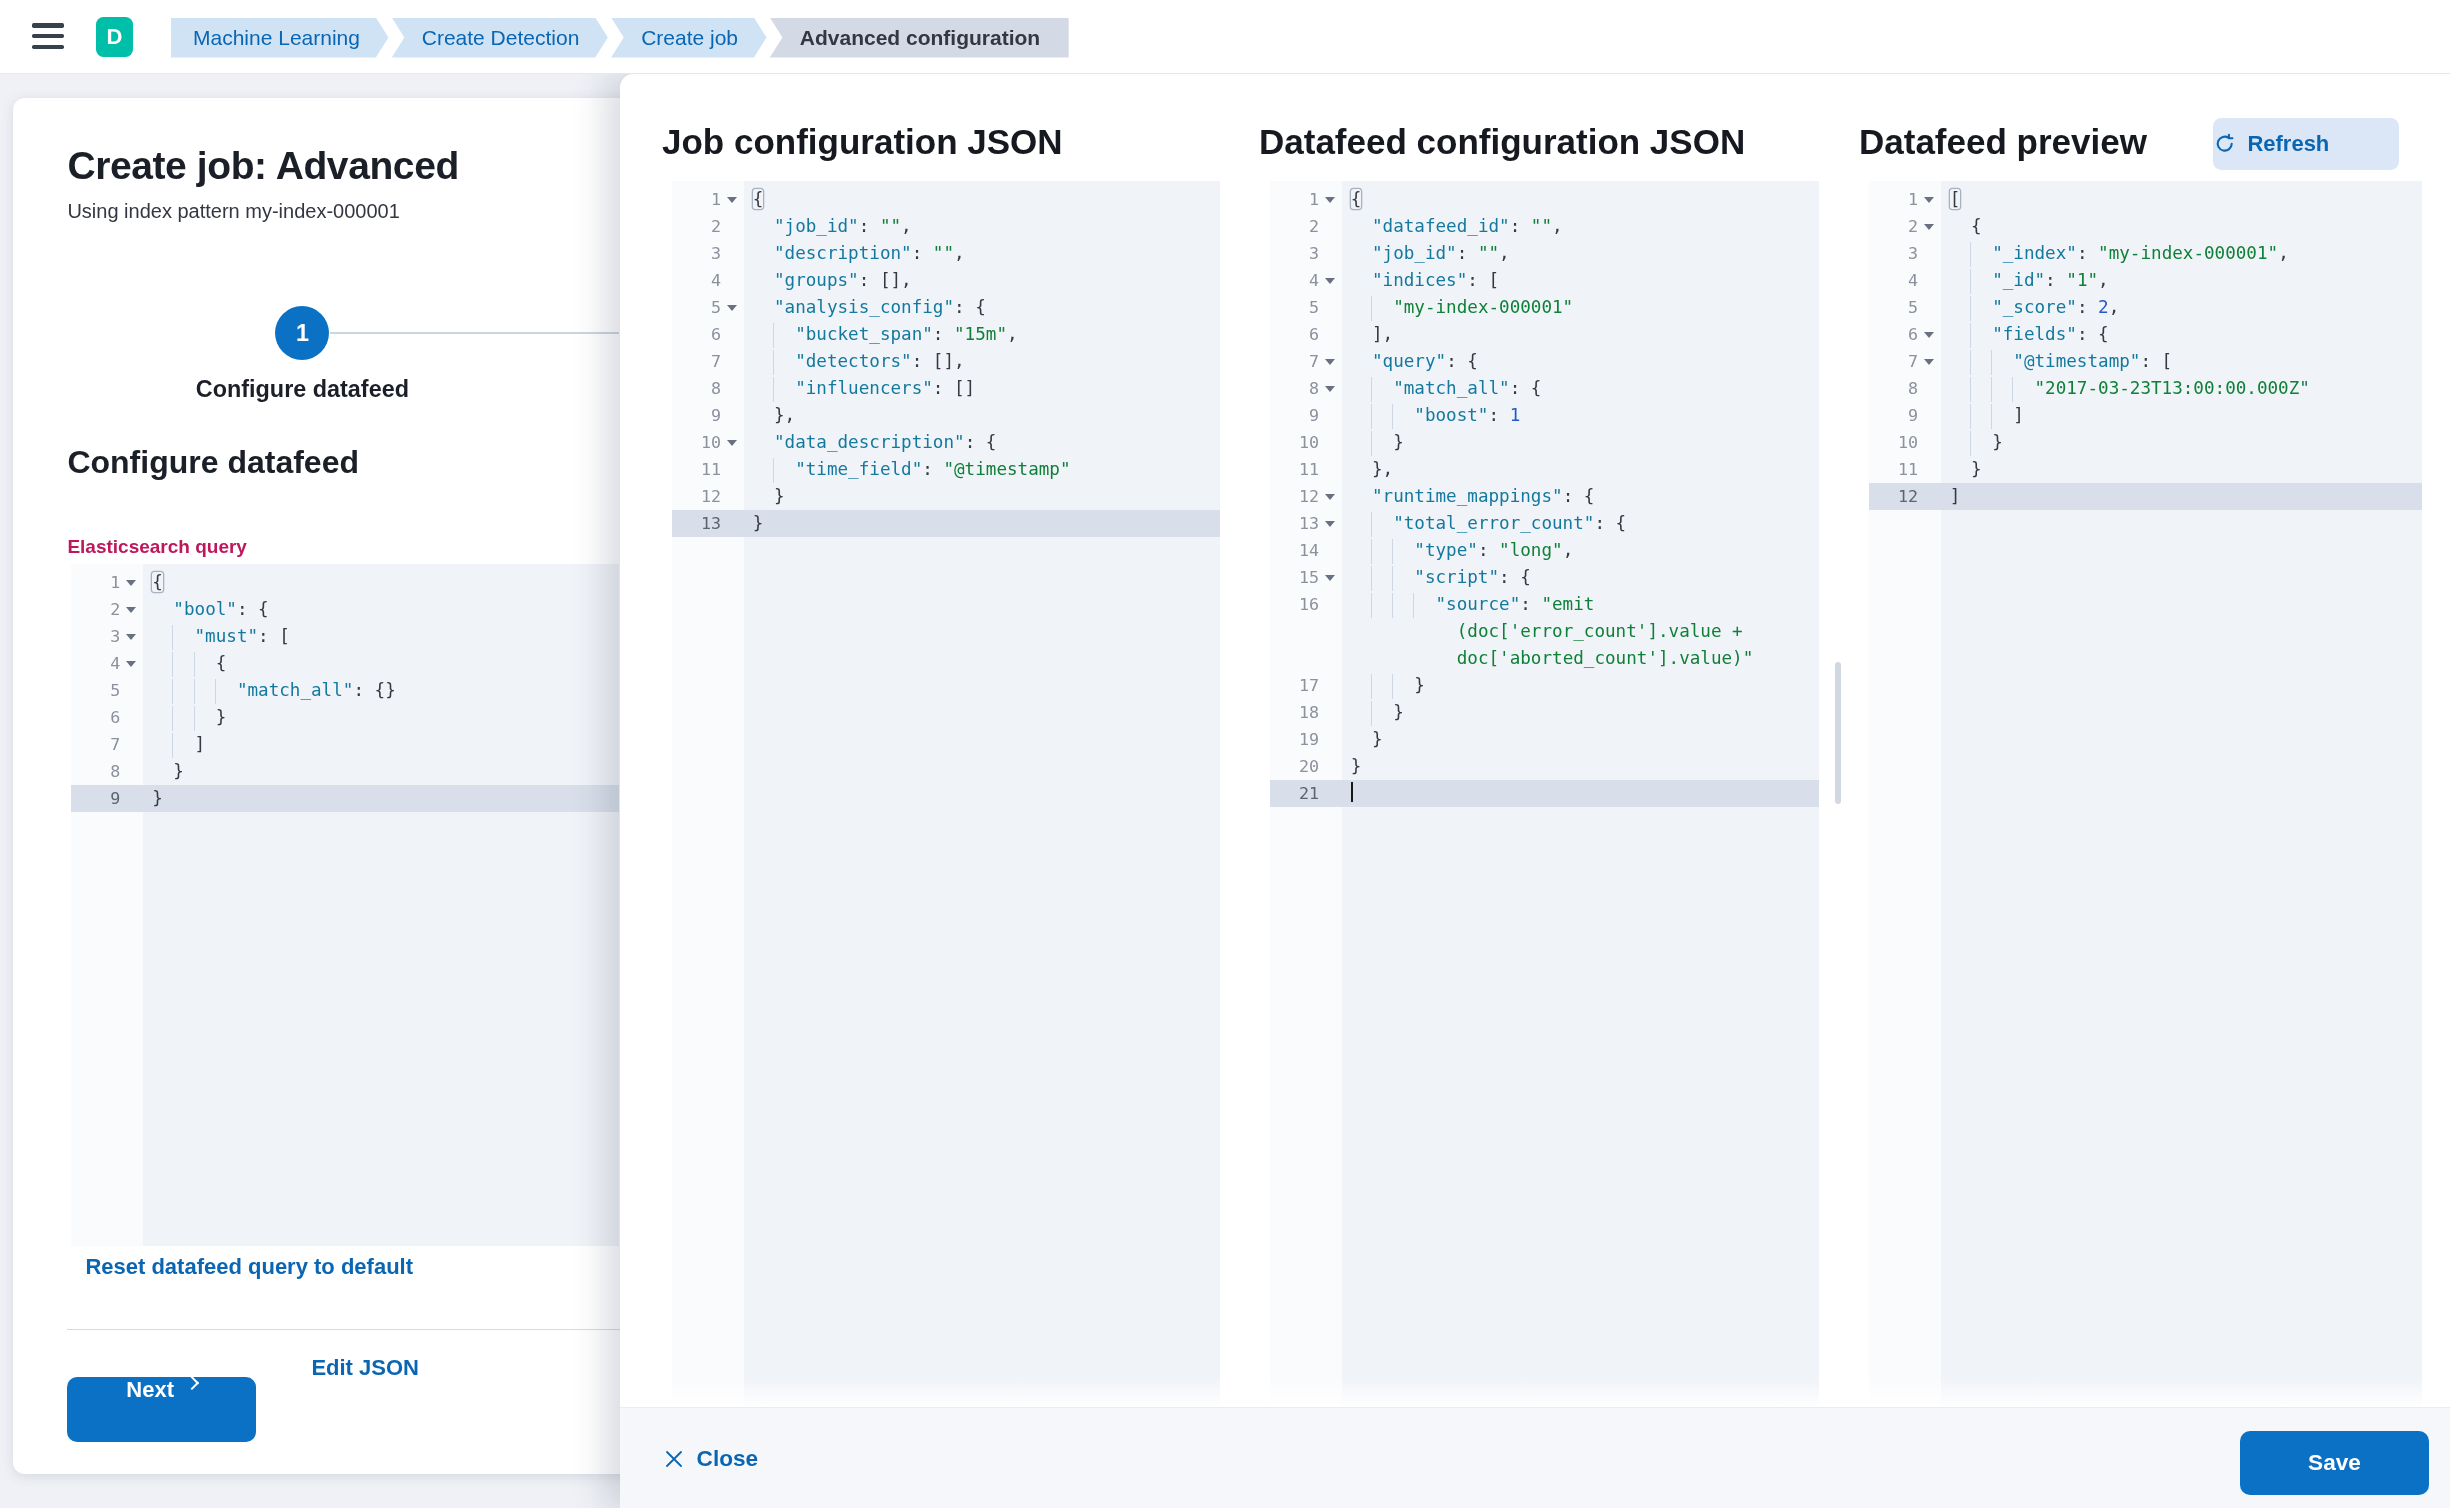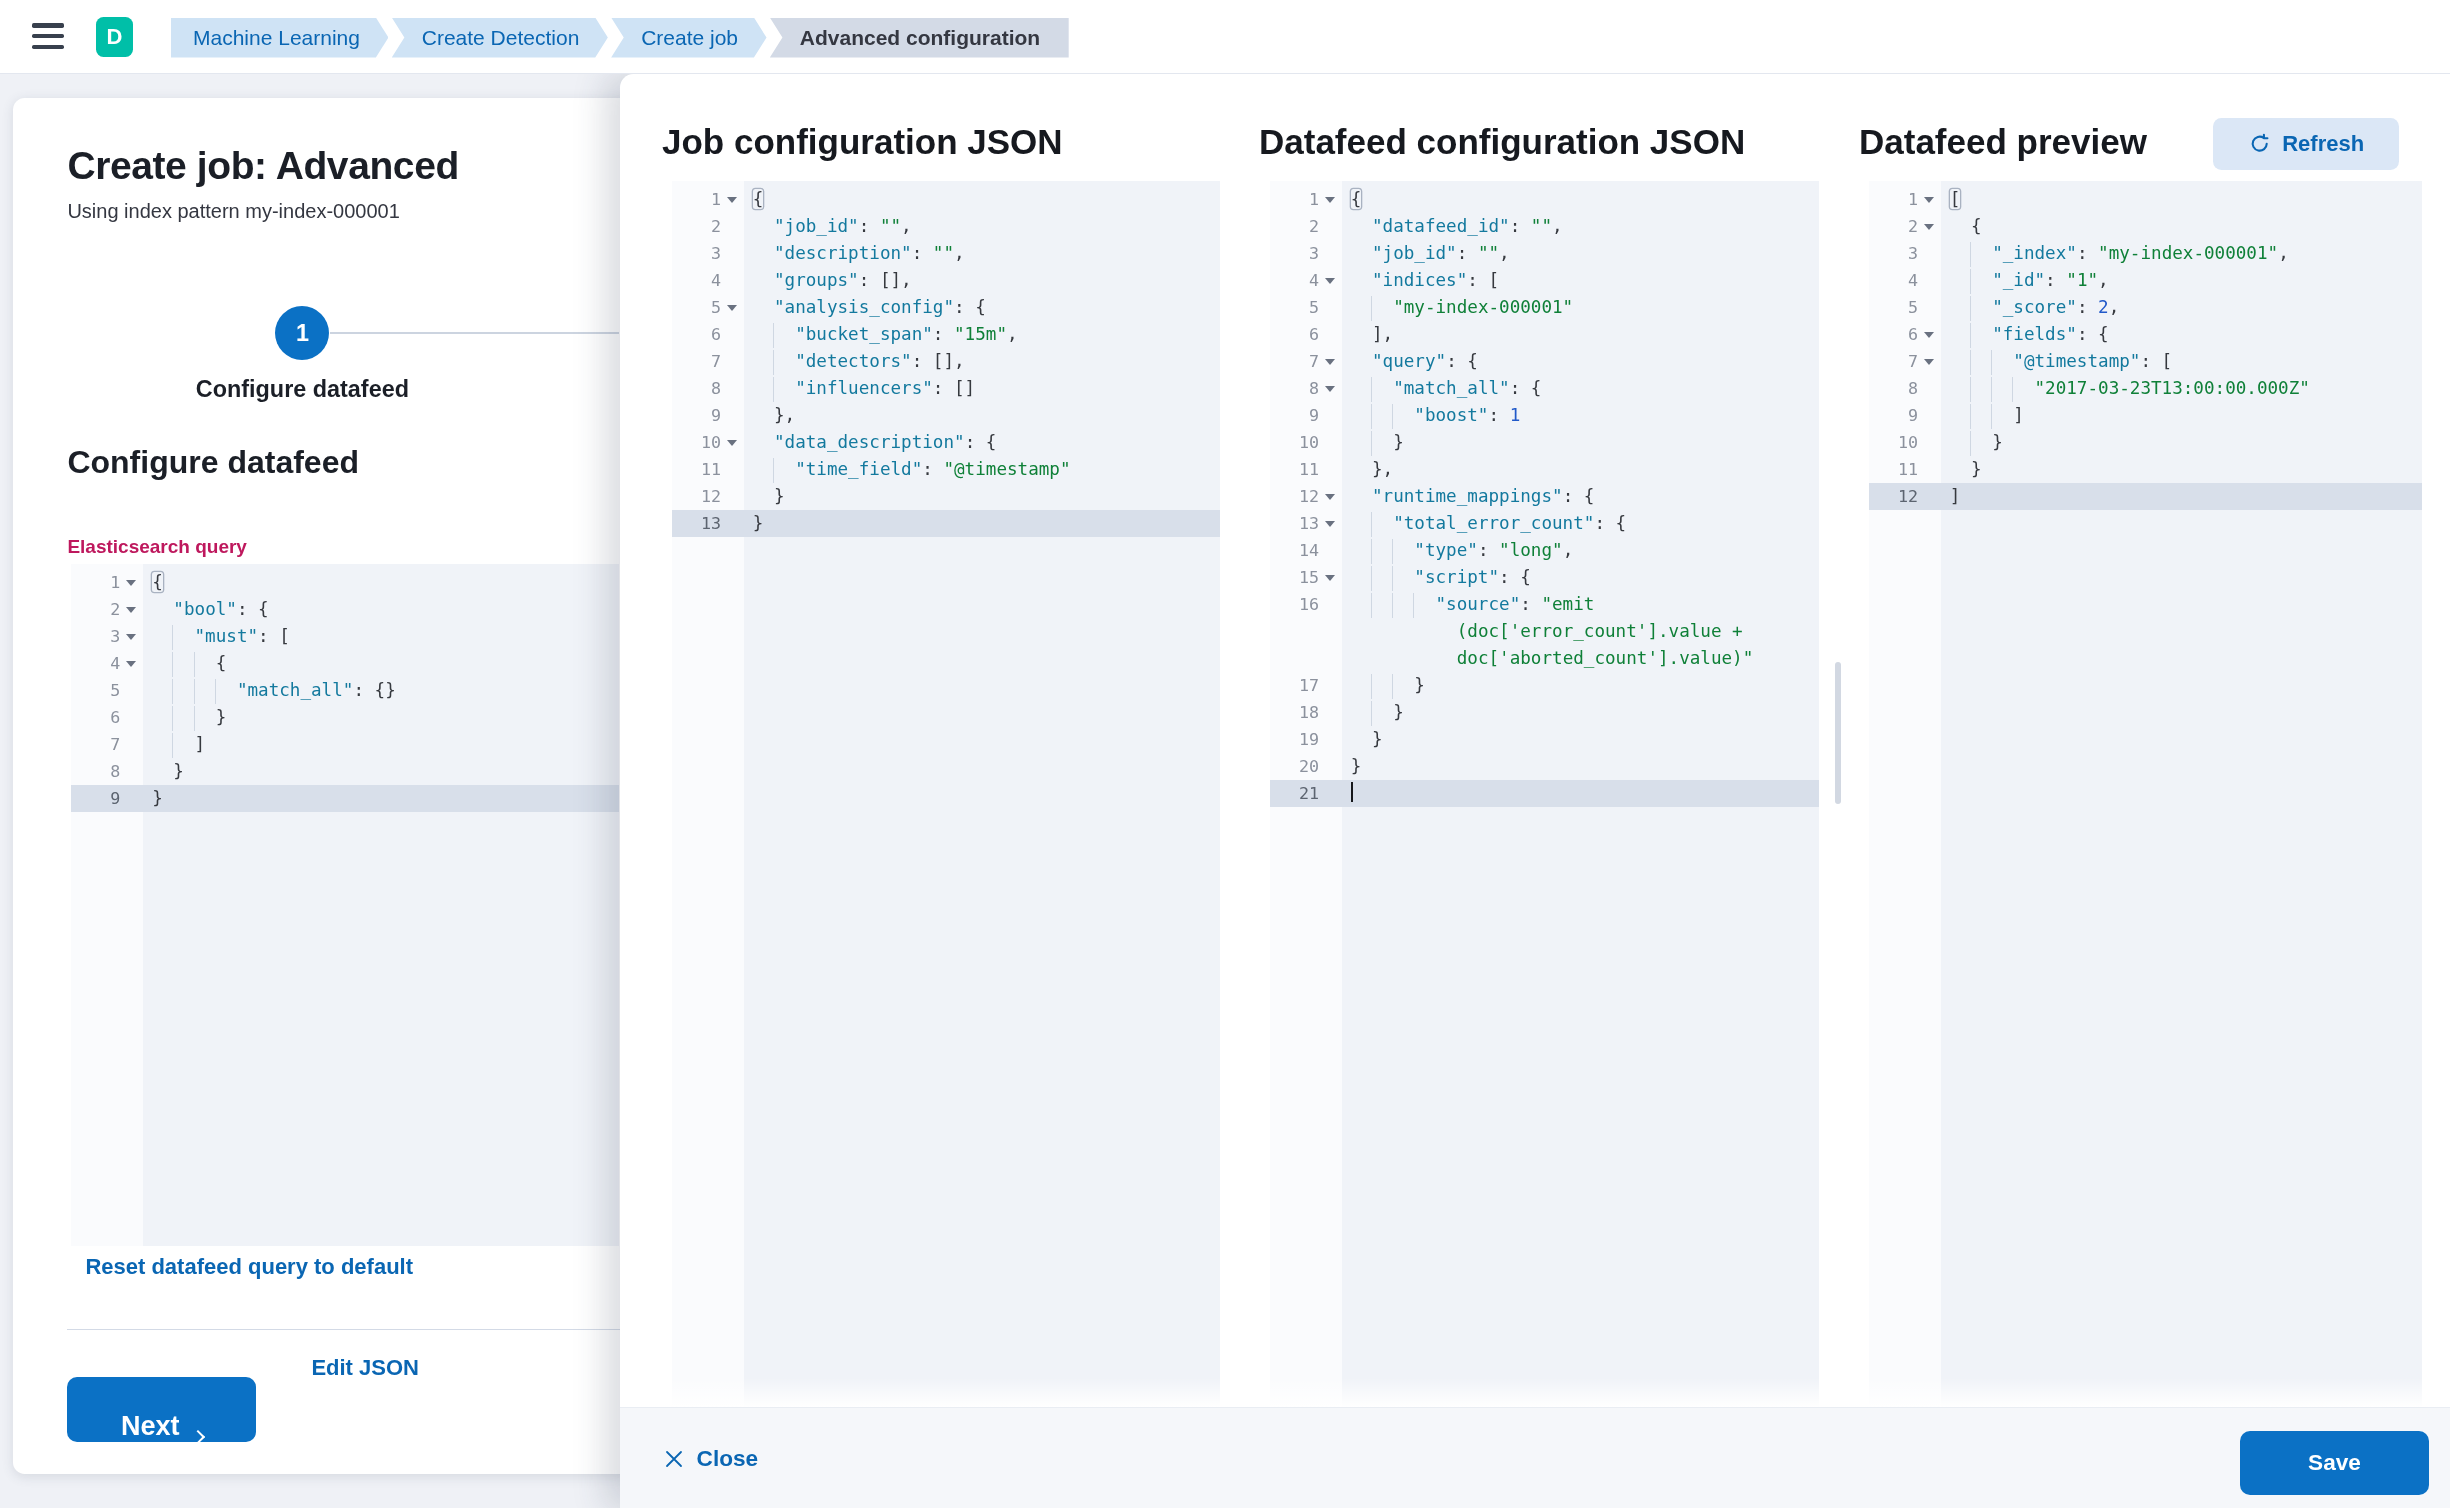--- a/index.html
+++ b/index.html
@@ -29,33 +29,33 @@
   .p-sub   { position:absolute; left:54px; top:102px; font-size:20px; color:#343741; }
   .step-circle { position:absolute; left:262px; top:208px; width:54px; height:54px; border-radius:50%;
            background:#0b71c5; color:#fff; font-size:23.4px; font-weight:600; display:flex; align-items:center; justify-content:center; }
   .step-line { position:absolute; left:317px; top:234px; width:289px; height:1.7px; background:#ccd4e0; }
   .step-label { position:absolute; left:172px; top:278px; width:234px; text-align:center; font-size:23.4px; font-weight:700; color:#1b1f27; }
   .p-section { position:absolute; left:54px; top:346px; font-size:32px; font-weight:700; color:#1b1f27; }
   .p-eslabel { position:absolute; left:54px; top:438px; font-size:19px; font-weight:700; color:#be185d; }
   .reset-link { position:absolute; left:72px; top:1156px; font-size:22px; font-weight:600; color:#0a66b3; cursor:pointer; }
   .p-divider { position:absolute; left:54px; top:1231px; width:553px; height:0.8px; background:#d3dae6; }
   .next-btn { position:absolute; left:54px; top:1279px; width:189px; height:65px; border-radius:10px; border:none;
-           background:#0b71c5; color:#fff; font-size:27px; font-weight:600; font-family:inherit;
-           display:flex; align-items:flex-end; justify-content:center; gap:13.4px; cursor:pointer; }
+           background:#0b71c5; color:#fff; font-size:22px; font-weight:600; font-family:inherit;
+           display:flex; align-items:flex-start; justify-content:center; gap:13.4px; cursor:pointer; }
   .next-chev { width:10px; height:10px; border-right:2.5px solid #fff; border-top:2.5px solid #fff; transform:rotate(45deg); margin-top:0.8px; }
   .editjson-link { position:absolute; left:298px; top:1257px; font-size:22px; font-weight:600; color:#0a66b3; cursor:pointer; }
 
   
   .flyout { position:absolute; left:620px; top:74px; width:1830px; height:1435px; background:#fff;
             border-top-left-radius:13.4px; box-shadow:-15px 0 33px rgba(49,61,82,.18); z-index:20; }
   .col-title { position:absolute; top:47px; font-size:35px; line-height:42px; font-weight:700; color:#16191f; white-space:nowrap; }
   .t-job { left:42px; } .t-df { left:639px; } .t-prev { left:1239px;text-align:right; }
   .refresh-btn { position:absolute; left:1593px; top:44px; width:186px; height:52px; border:none; border-radius:8.4px;
             background:#dbe7f6; color:#0a66b3; font-size:22px; font-weight:600; font-family:inherit;
-            display:flex; align-items:center; justify-content:center; gap:11px; cursor:pointer; }
+            display:flex; align-items:center; justify-content:flex-start; gap:11px; cursor:pointer; }
   .fade { position:absolute; left:0; top:1304px; width:1830px; height:29px;
           background:linear-gradient(rgba(255,255,255,0), #fff); pointer-events:none; z-index:5; }
   .f-footer { position:absolute; left:0; top:1333px; width:1830px; height:102px; background:#f5f7fa;
           border-top:0.8px solid #e9edf3; z-index:6; }
   .close-btn { position:absolute; left:44px; top:28.5px; display:flex; align-items:center; gap:12.6px;
           font-size:22.6px; font-weight:600; color:#0a66b3; cursor:pointer; height:45px; }
   .save-btn { position:absolute; left:1620px; top:23.4px; width:189px; height:64px; border:none; border-radius:10px;
           background:#0b71c5; color:#fff; font-size:22.6px; font-weight:600; font-family:inherit; cursor:pointer; }
   .df-scroll { position:absolute; left:1215px; top:588px; width:5.9px; height:142px; border-radius:3.3px; background:#d2d8e2; }
 

